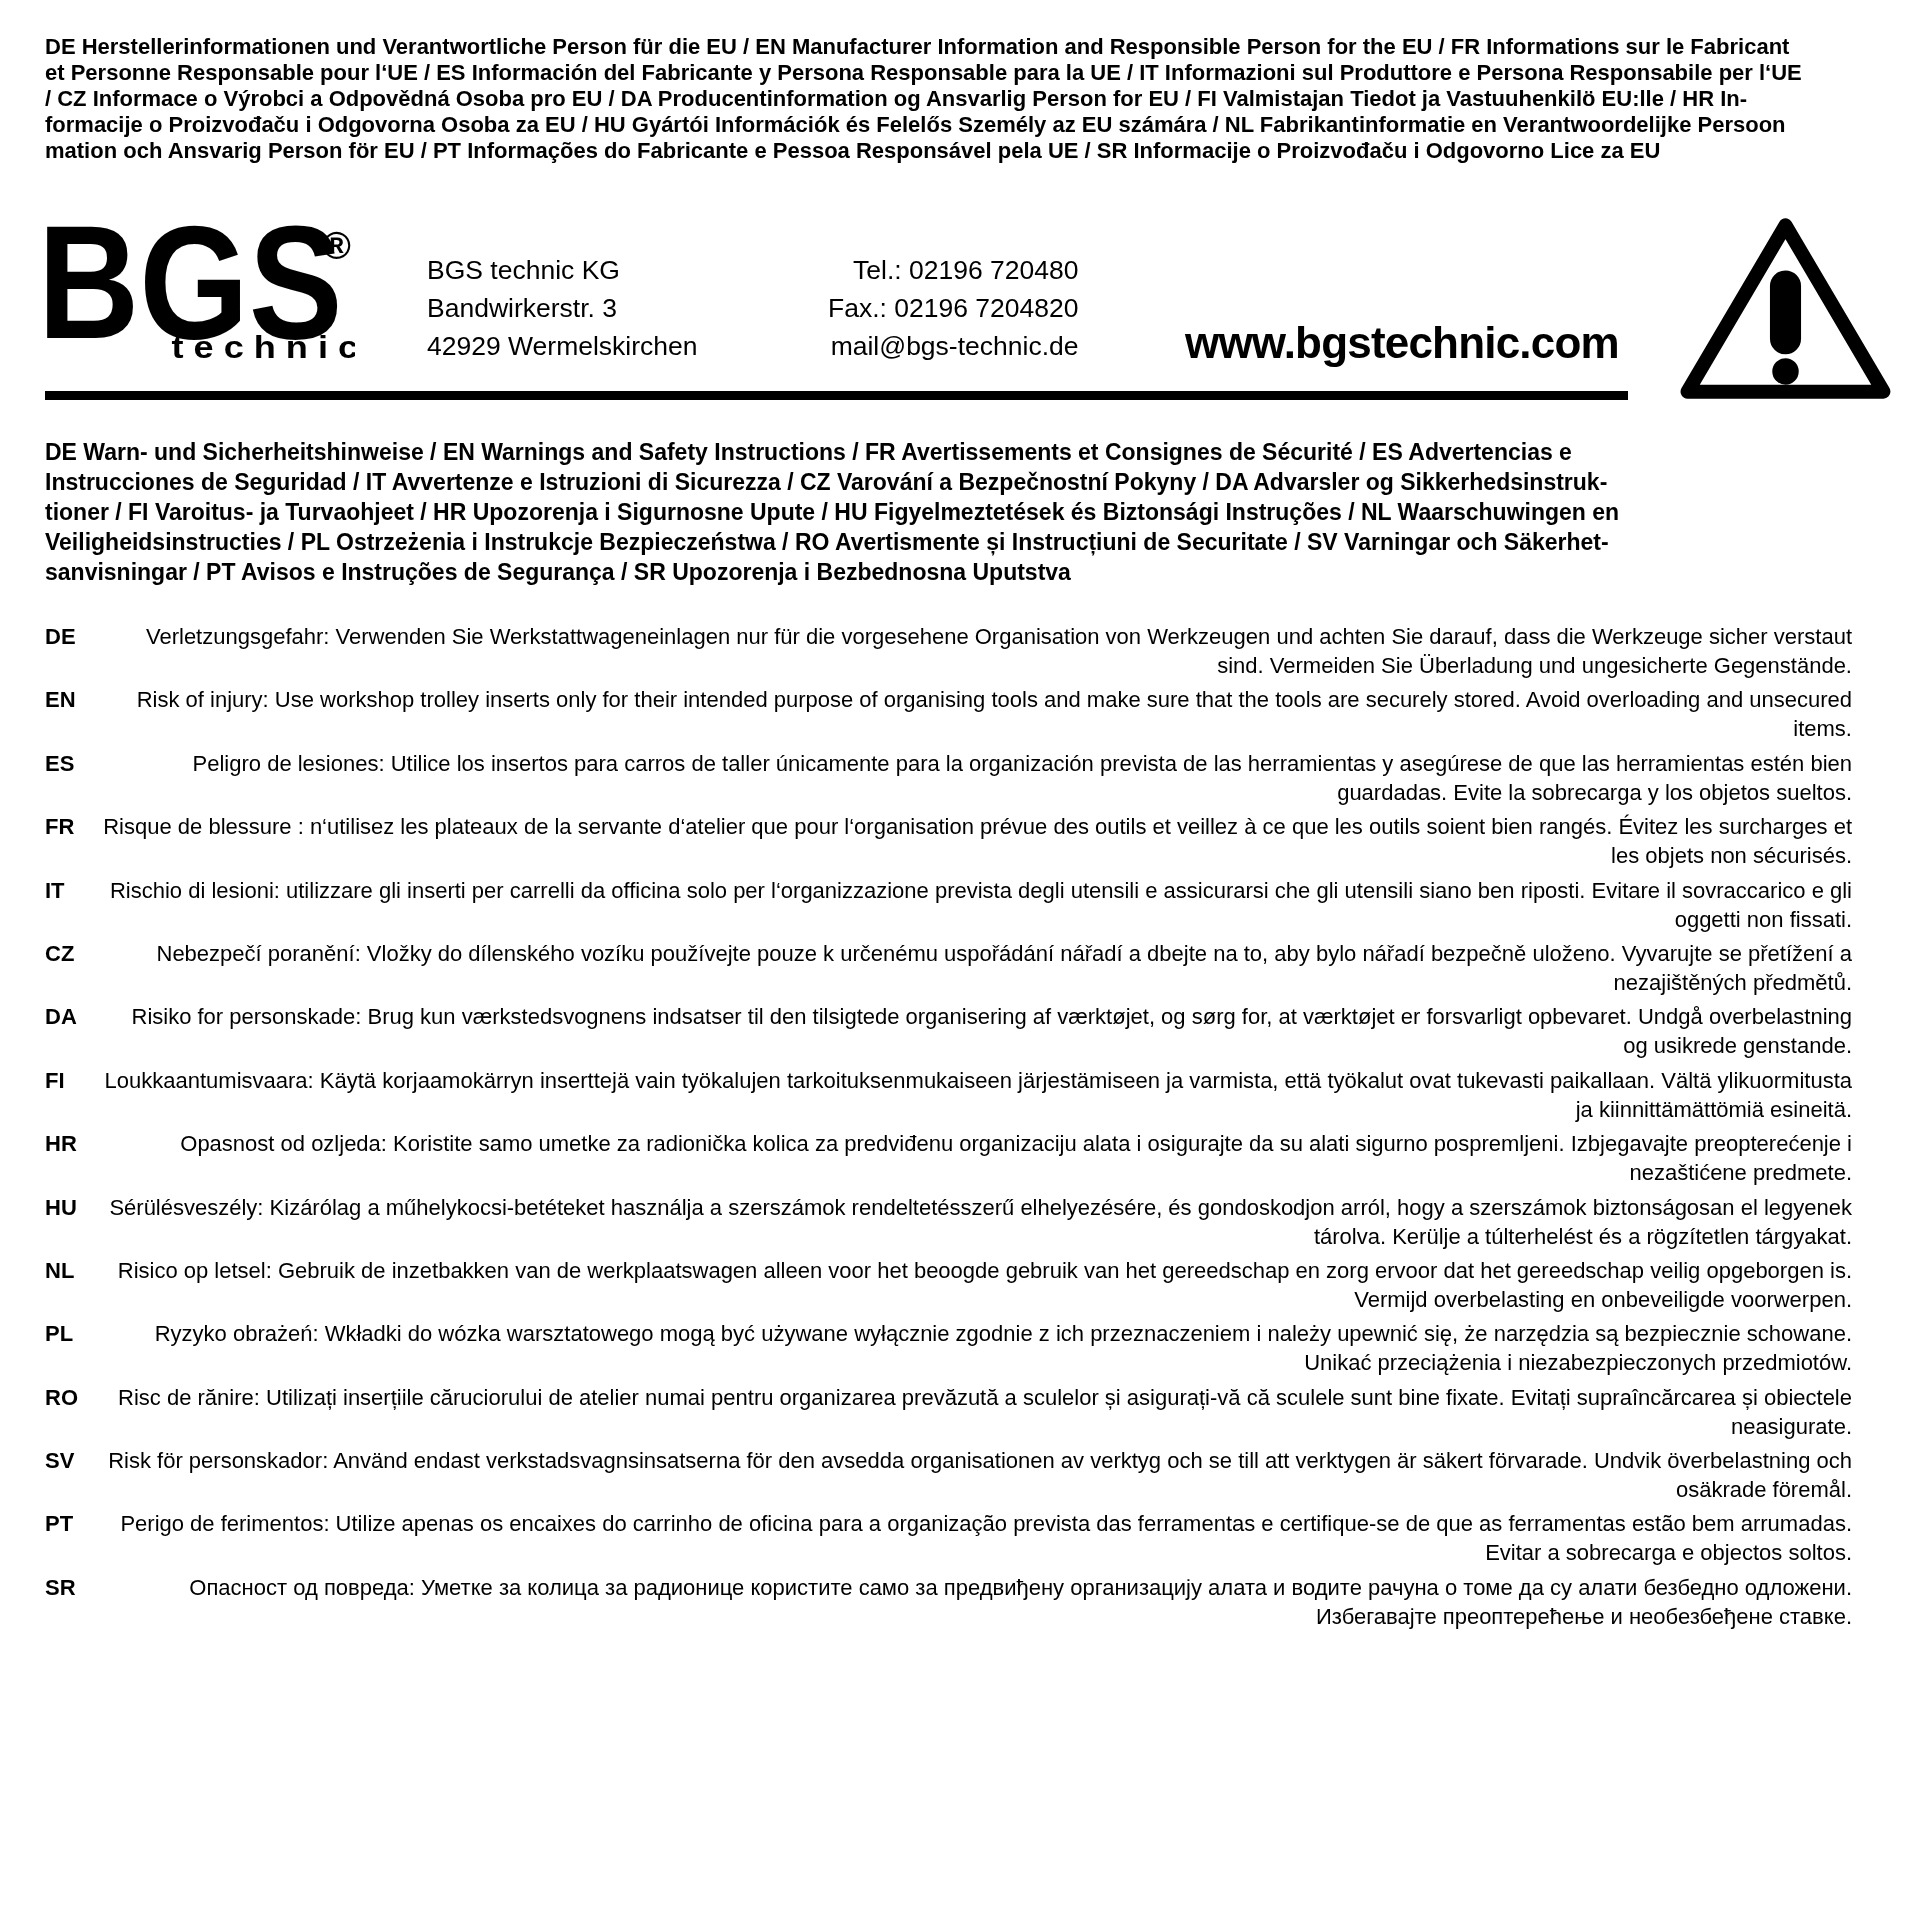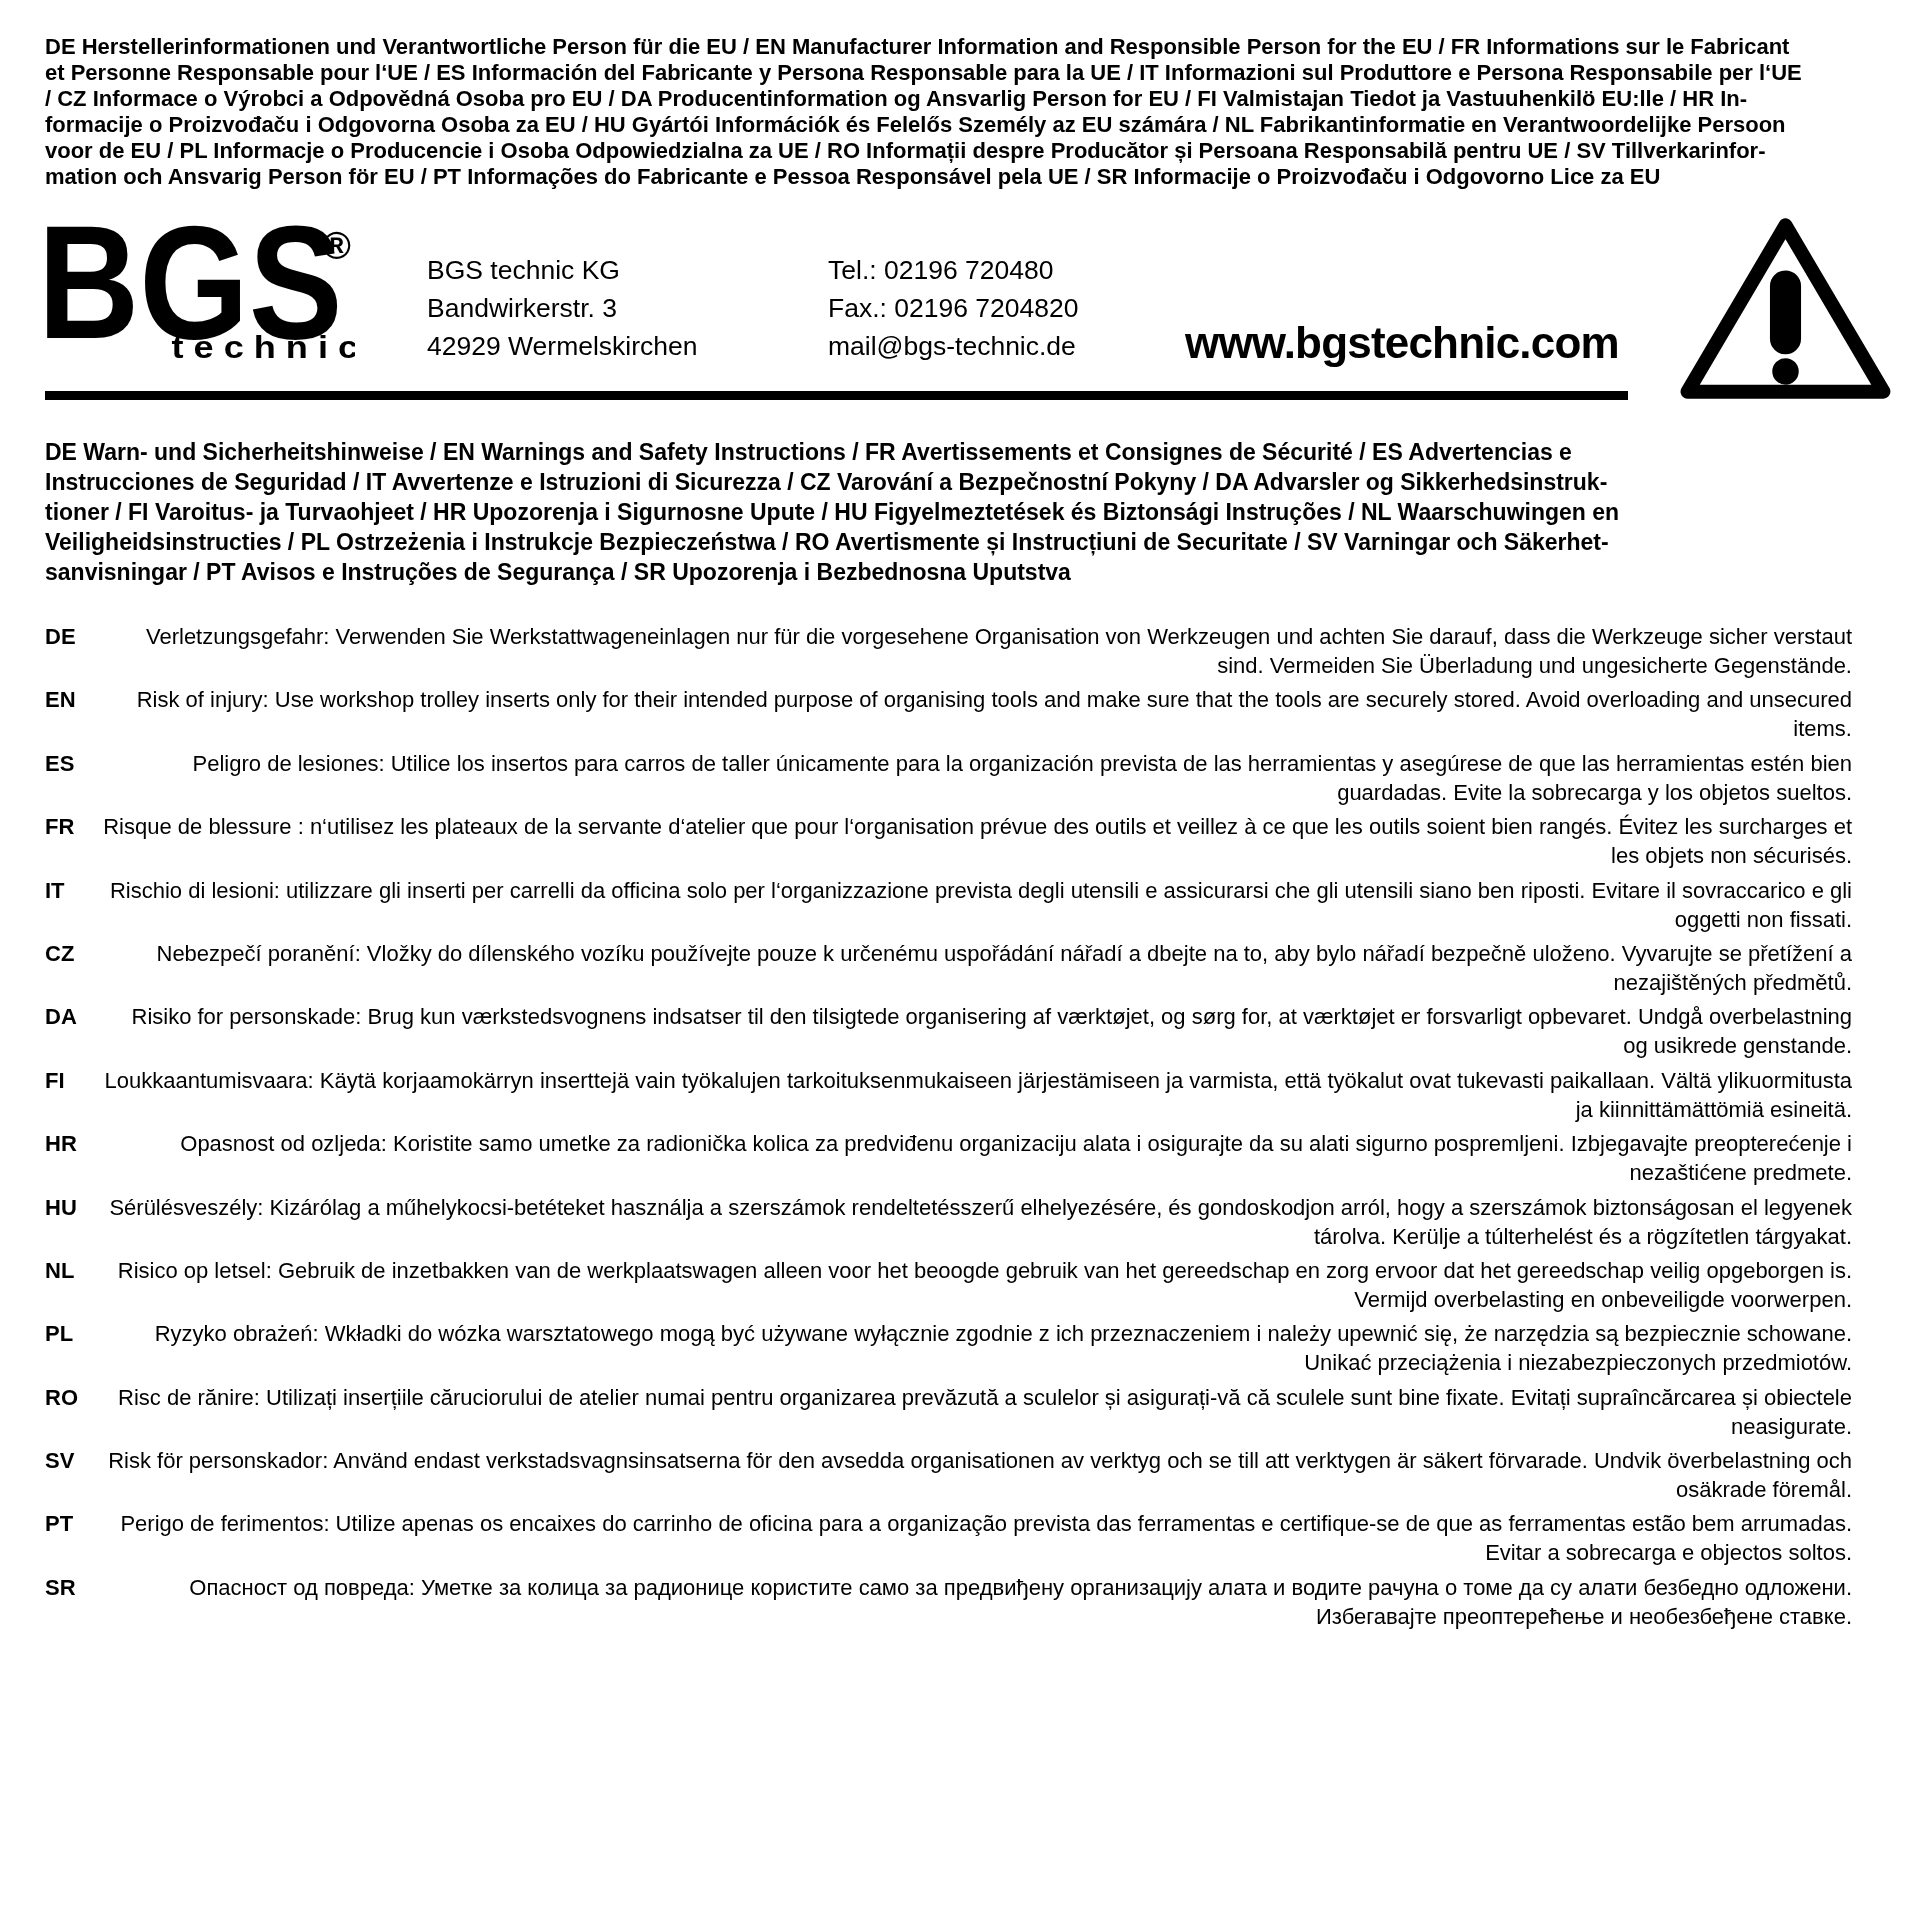--- a/index.html
+++ b/index.html
@@ -14,21 +14,21 @@
   .top-header {
     position: absolute; left: 45px; top: 34px; width: 1840px;
     font-weight: bold; font-size: 22px; line-height: 26px;
   }
   .top-header .hline { white-space: nowrap; }
 
   
   .logo-svg { position: absolute; left: 44px; top: 221px; width: 311px; height: 142px; }
   .logo-svg text { fill: #000; font-family: "Liberation Sans", "DejaVu Sans", sans-serif; }
   .addr-col { position: absolute; left: 427px; top: 251px; font-size: 26.5px; line-height: 38px; }
-  .contact-col { position: absolute; left: 828px; top: 251px; font-size: 26.5px; line-height: 38px; }
+  .contact-col { position: absolute; left: 828px; top: 251px; font-size: 26.5px; line-height: 38px; text-align: right; }
   .website { position: absolute; left: 1185px; top: 318px; font-size: 44px; font-weight: bold; letter-spacing: -0.8px; white-space: nowrap; }
   .warn-svg { position: absolute; left: 1678px; top: 216px; width: 215px; height: 185px; }
 
   .divider { position: absolute; left: 45px; top: 391px; width: 1583px; height: 8.6px; background: #000; }
 
   
   .safety-header {
     position: absolute; left: 45px; top: 437px; width: 1813px;
     font-weight: bold; font-size: 23px; line-height: 30px;
   }
@@ -48,21 +48,20 @@
 
 <header class="top-header" id="top-header">
   <div class="hline">DE Herstellerinformationen und Verantwortliche Person für die EU  /  EN Manufacturer Information and Responsible Person for the EU  /  FR Informations sur le Fabricant</div>
 
   <div class="hline">et Personne Responsable pour l‘UE  /  ES Información del Fabricante y Persona Responsable para la UE  /  IT Informazioni sul Produttore e Persona Responsabile per l‘UE</div>
 
   <div class="hline">/  CZ Informace o Výrobci a Odpovědná Osoba pro EU  /  DA Producentinformation og Ansvarlig Person for EU  /  FI Valmistajan Tiedot ja Vastuuhenkilö EU:lle  /  HR In-</div>
 
   <div class="hline">formacije o Proizvođaču i Odgovorna Osoba za EU  /  HU Gyártói Információk és Felelős Személy az EU számára  /  NL Fabrikantinformatie en Verantwoordelijke Persoon</div>
 
-  <div class="hline">voor de EU  /  PL Informacje o Producencie i Osoba Odpowiedzialna za UE  /  RO Informații despre Producător și Persoana Responsabilă pentru UE  /  SV Tillverkarinfor-</div>
 
   <div class="hline">mation och Ansvarig Person för EU  /  PT Informações do Fabricante e Pessoa Responsável pela UE  /  SR Informacije o Proizvođaču i Odgovorno Lice za EU</div>
 </header>
 
 <svg class="logo-svg" viewBox="0 0 400 182" aria-hidden="true">
   <text x="-8" y="150" font-size="208" font-weight="bold" textLength="392" lengthAdjust="spacingAndGlyphs">BGS</text>
   <text x="164" y="176" font-size="40" font-weight="bold" textLength="240" lengthAdjust="spacingAndGlyphs">t e c h n i c</text>
   <text x="358" y="48" font-size="50" font-weight="bold">®</text>
 </svg>
 

